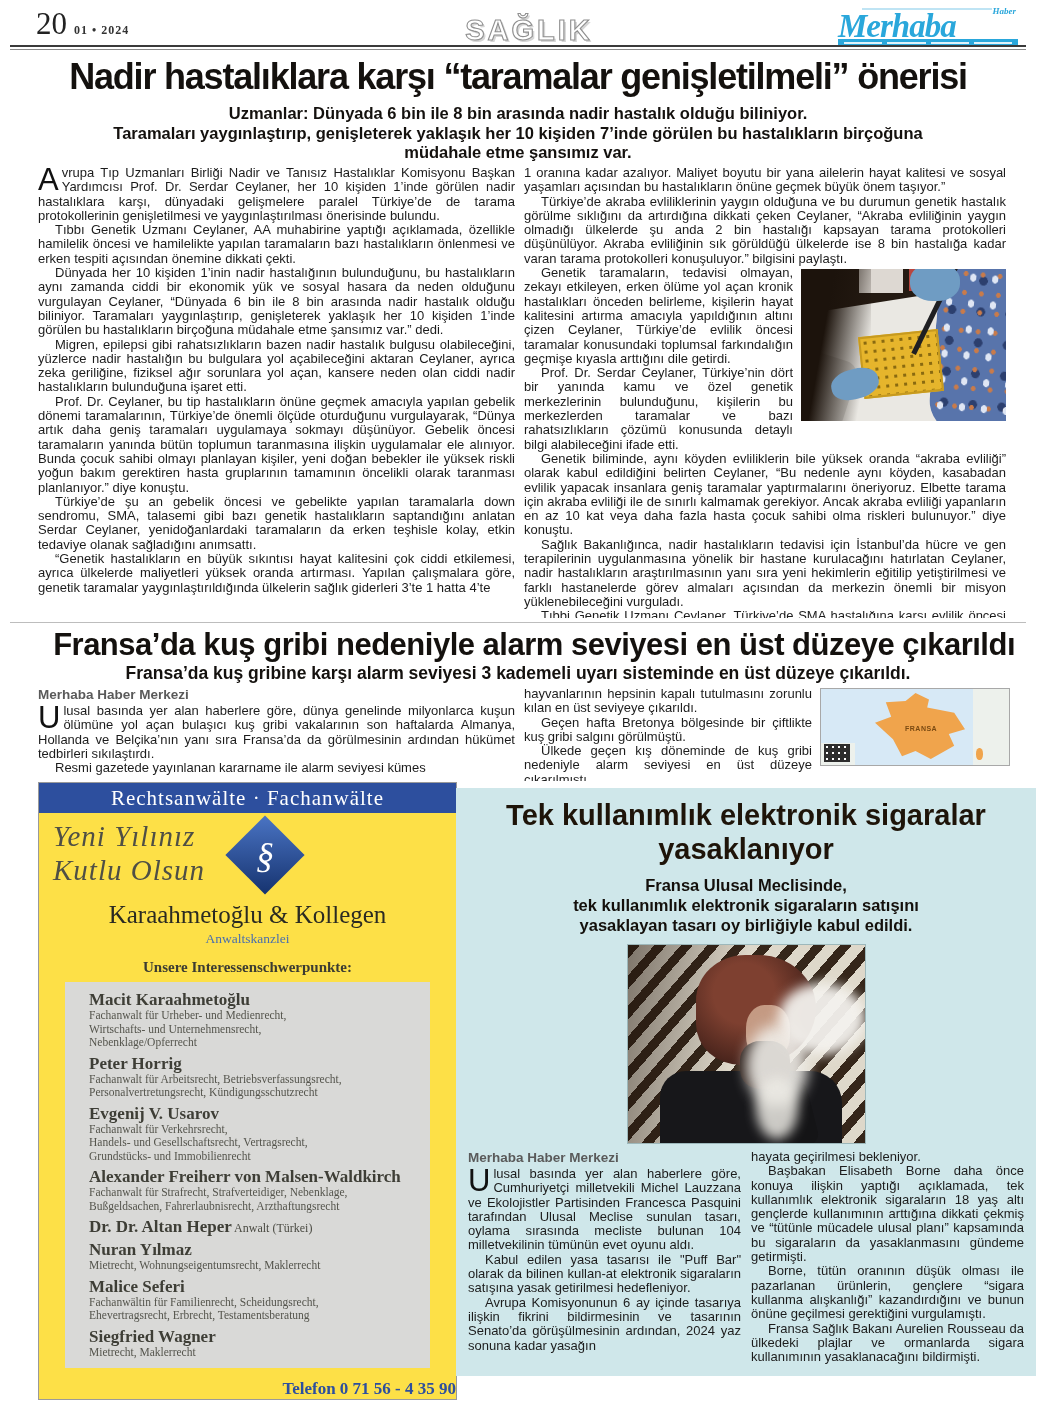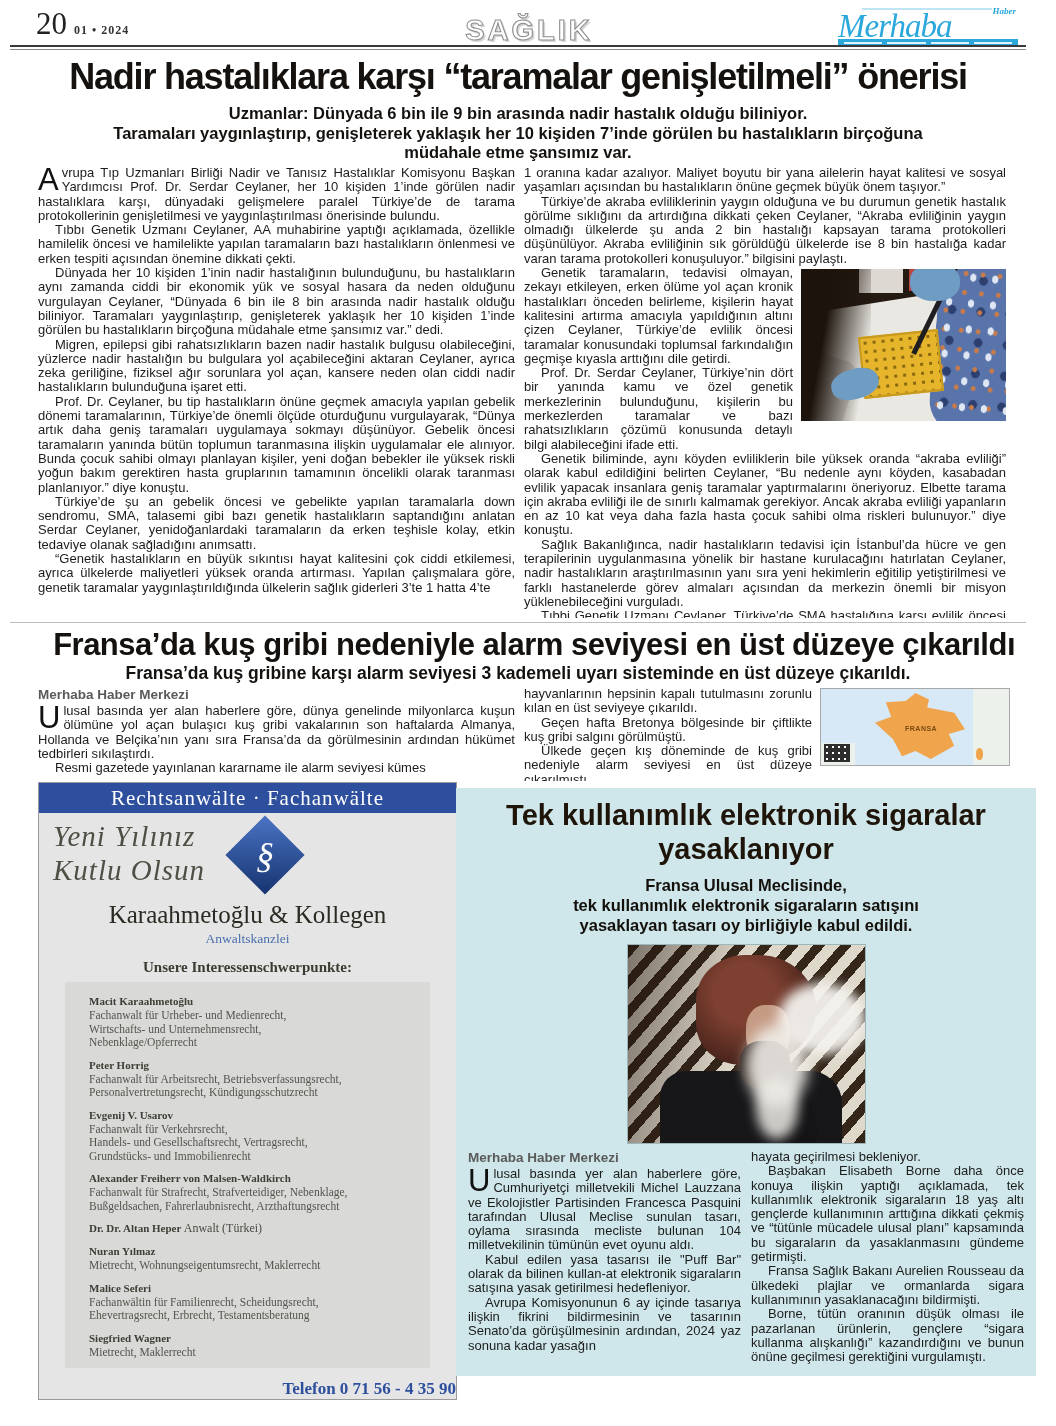--- a/index.html
+++ b/index.html
@@ -8,21 +8,21 @@
 
   
   .hdr{position:absolute;left:36px;right:14px;top:6px;height:38px;}
   .pageno{font-family:"Liberation Serif",serif;font-size:31px;color:#222;}
   .pagedate{font-family:"Liberation Serif",serif;font-weight:bold;font-size:12px;color:#333;margin-left:7px;letter-spacing:1px;}
   .section-title{position:absolute;left:0;right:0;top:8px;text-align:center;
     font-weight:700;font-size:29px;letter-spacing:3px;color:#fff;
     -webkit-text-stroke:1.1px #8f8f8f;text-shadow:2px 2px 0 #d6d6d6;}
   .logo{position:absolute;right:4px;top:0px;width:180px;height:40px;}
   .logo-tag{position:absolute;right:2px;top:0;font-family:"Liberation Serif",serif;font-style:italic;font-weight:bold;font-size:9px;color:#2aa7db;}
-  .logo-word{position:absolute;left:0;top:2px;font-family:"Liberation Serif",serif;font-style:italic;font-weight:normal;
+  .logo-word{position:absolute;left:0;top:2px;font-family:"Liberation Serif",serif;font-style:italic;font-weight:bold;
      font-size:33px;color:#2aa7db;letter-spacing:-1px;}
   .logo-topline{position:absolute;left:24px;right:26px;top:2px;height:2px;background:#bfe4f4;}
   .logo-bar{position:absolute;left:0;right:0;bottom:-1px;height:8px;background:#2aa7db;display:flex;gap:5px;align-items:center;padding:0 6px;}
   .logo-bar i{display:block;height:2px;background:rgba(255,255,255,.85);flex:1;}
   .rules{position:absolute;left:10px;right:10px;top:45px;height:5px;border-top:2px solid #3a3a3a;}
   .rules:after{content:"";display:block;margin-top:2px;border-top:1px solid #8a8a8a;}
 
   
   .a1h{position:absolute;left:14px;right:14px;top:56px;text-align:center;
     font-size:36px;font-weight:800;letter-spacing:-1.2px;color:#14110e;}
@@ -64,33 +64,33 @@
   .map-landr{right:-18px;top:0;width:54px;height:100%;background:#edf1ec;}
   .map-landl{left:-12px;bottom:-8px;width:46px;height:30px;background:#edf1ec;}
   .map-fr{left:54px;top:4px;width:90px;height:66px;background:#f0a44c;
     clip-path:polygon(45% 0,60% 10%,58% 22%,88% 30%,100% 55%,82% 62%,88% 80%,62% 100%,45% 88%,30% 96%,20% 70%,0 45%,18% 36%,12% 14%,34% 12%);}
   .map-corsica{right:26px;bottom:5px;width:7px;height:12px;background:#f0a44c;border-radius:45%;}
   .map-label{left:84px;top:36px;font-size:7px;font-weight:bold;color:#7a4a12;letter-spacing:.5px;}
   .map-wm{left:3px;bottom:3px;width:26px;height:18px;background:#2d2d2d;
     background-image:radial-gradient(#fff 1px,rgba(0,0,0,0) 1.2px);background-size:6px 6px;}
 
   
-  .ad{position:absolute;left:38px;top:782px;width:417px;border:1px solid #9a9a9a;background:#e5e5e5;font-family:"Liberation Serif",serif;}
+  .ad{position:absolute;left:38px;top:782px;width:417px;border:1px solid #9a9a9a;background:#fde047;font-family:"Liberation Serif",serif;}
   .ad-banner{height:30px;background:#2d4f9e;color:#fff;text-align:center;font-size:21px;line-height:30px;letter-spacing:1px;font-family:"Liberation Serif",serif;}
   .ad-top{position:relative;height:92px;}
   .ad-script{position:absolute;left:14px;top:6px;font-style:italic;font-size:29px;line-height:34px;color:#4f4f45;letter-spacing:1px;white-space:pre-line;}
   .ad-diamond{position:absolute;left:198px;top:14px;width:56px;height:56px;transform:rotate(45deg);
      background:linear-gradient(135deg,#4a74c4,#16336f);display:flex;align-items:center;justify-content:center;}
   .ad-diamond span{transform:rotate(-45deg);color:#fff;font-size:36px;font-style:italic;font-family:"Liberation Serif",serif;}
   .ad-firm{text-align:center;font-size:25px;color:#2a2a22;margin-top:-4px;}
   .ad-sub{text-align:center;font-size:13.5px;color:#4a6fae;margin-top:2px;}
   .ad-sec{text-align:center;font-weight:bold;font-size:15px;color:#3c3c32;margin:12px 0 6px 0;}
   .ad-gray{margin:0 26px;background:#d9d9d7;padding:9px 8px 9px 24px;}
   .lw{margin-bottom:5px;}
-  .lw-name{font-weight:bold;font-size:11px;line-height:13.5px;color:#3e3e36;display:inline;}
+  .lw-name{font-weight:bold;font-size:17px;line-height:13.5px;color:#3e3e36;display:inline;}
   .lw-suffix{font-weight:normal;font-size:12px;color:#4a4a42;}
   .lw-desc{font-size:11.5px;line-height:13.5px;color:#54544c;white-space:pre-line;}
   .ad-phone{text-align:right;font-weight:bold;font-size:17px;color:#2d4f9e;margin-top:11px;}
 
   
   .a3{position:absolute;left:456px;top:788px;width:580px;height:588px;background:#cfe7ea;overflow:hidden;}
   .a3h{margin:10px 6px 0 6px;text-align:center;font-size:29px;line-height:34px;font-weight:800;color:#1e1409;}
   .a3s{margin-top:9px;text-align:center;font-size:16.5px;line-height:20px;font-weight:bold;color:#14100c;white-space:pre-line;}
   .vape-photo{width:237px;height:198px;margin:9px auto 6px auto;position:relative;overflow:hidden;border:1px solid #9db8bb;
      background:repeating-linear-gradient(131deg,#35261a 0 9px,#ded8ca 9px 20px);}
@@ -124,21 +124,21 @@
           <i></i>
           <i></i>
           <i></i>
           <i></i>
         </div>
     </div>
   </div>
   <div class="rules"></div>
 
   <div class="a1h">Nadir hastalıklara karşı “taramalar genişletilmeli” önerisi</div>
-  <div class="a1s1">Uzmanlar: Dünyada 6 bin ile 9 bin arasında nadir hastalık olduğu biliniyor.</div>
+  <div class="a1s1">Uzmanlar: Dünyada 6 bin ile 8 bin arasında nadir hastalık olduğu biliniyor.</div>
   <div class="a1s2 preline">Taramaları yaygınlaştırıp, genişleterek yaklaşık her 10 kişiden 7’inde görülen bu hastalıkların birçoğuna
 müdahale etme şansımız var.</div>
 
   <div class="a1body">
     <div class="col1">
       <p class="bp dropcap">Avrupa Tıp Uzmanları Birliği Nadir ve Tanısız Hastalıklar Komisyonu Başkan Yardımcısı Prof. Dr. Serdar Ceylaner, her 10 kişiden 1’inde görülen nadir hastalıklara karşı, dünyadaki gelişmelere paralel Türkiye’de de tarama protokollerinin genişletilmesi ve yaygınlaştırılması önerisinde bulundu.</p>
       <p class="bp ind">Tıbbı Genetik Uzmanı Ceylaner, AA muhabirine yaptığı açıklamada, özellikle hamilelik öncesi ve hamilelikte yapılan taramaların bazı hastalıkların önlenmesi ve erken tespiti açısından önemine dikkati çekti.</p>
       <p class="bp ind">Dünyada her 10 kişiden 1’inin nadir hastalığının bulunduğunu, bu hastalıkların aynı zamanda ciddi bir ekonomik yük ve sosyal hasara da neden olduğunu vurgulayan Ceylaner, “Dünyada 6 bin ile 8 bin arasında nadir hastalık olduğu biliniyor. Taramaları yaygınlaştırıp, genişleterek yaklaşık her 10 kişiden 1’inde görülen bu hastalıkların birçoğuna müdahale etme şansımız var.” dedi.</p>
       <p class="bp ind">Migren, epilepsi gibi rahatsızlıkların bazen nadir hastalık bulgusu olabileceğini, yüzlerce nadir hastalığın bu bulgulara yol açabileceğini aktaran Ceylaner, ayrıca zeka geriliğine, fiziksel ağır sorunlara yol açan, kansere neden olan ciddi nadir hastalıkların bulunduğuna işaret etti.</p>
       <p class="bp ind">Prof. Dr. Ceylaner, bu tip hastalıkların önüne geçmek amacıyla yapılan gebelik dönemi taramalarının, Türkiye’de önemli ölçüde oturduğunu vurgulayarak, “Dünya artık daha geniş taramaları uygulamaya sokmayı düşünüyor. Gebelik öncesi taramaların yanında bütün toplumun taranmasına ilişkin uygulamalar ele alınıyor. Bunda çocuk sahibi olmayı planlayan kişiler, yeni doğan bebekler ile yüksek riskli yoğun bakım gerektiren hasta gruplarının tamamının öncelikli olarak taranması planlanıyor.” diye konuştu.</p>
@@ -267,19 +267,19 @@
     <div class="a3body">
       <div class="a3col">
         <p class="byline">Merhaba Haber Merkezi</p>
         <p class="bp dropcap">Ulusal basında yer alan haberlere göre, Cumhuriyetçi milletvekili Michel Lauzzana ve Ekolojistler Partisinden Francesca Pasquini tarafından Ulusal Meclise sunulan tasarı, oylama sırasında mecliste bulunan 104 milletvekilinin tümünün evet oyunu aldı.</p>
         <p class="bp ind">Kabul edilen yasa tasarısı ile "Puff Bar" olarak da bilinen kullan-at elektronik sigaraların satışına yasak getirilmesi hedefleniyor.</p>
         <p class="bp ind">Avrupa Komisyonunun 6 ay içinde tasarıya ilişkin fikrini bildirmesinin ve tasarının Senato’da görüşülmesinin ardından, 2024 yaz sonuna kadar yasağın</p>
       </div>
       <div class="a3col">
         <p class="bp">hayata geçirilmesi bekleniyor.</p>
         <p class="bp ind">Başbakan Elisabeth Borne daha önce konuya ilişkin yaptığı açıklamada, tek kullanımlık elektronik sigaraların 18 yaş altı gençlerde kullanımının arttığına dikkati çekmiş ve “tütünle mücadele ulusal planı” kapsamında bu sigaraların da yasaklanmasını gündeme getirmişti.</p>
+        <p class="bp ind">Borne, tütün oranının düşük olması ile pazarlanan ürünlerin, gençlere “sigara kullanma alışkanlığı” kazandırdığını ve bunun önüne geçilmesi gerektiğini vurgulamıştı.</p>
         <p class="bp ind">Fransa Sağlık Bakanı Aurelien Rousseau da ülkedeki plajlar ve ormanlarda sigara kullanımının yasaklanacağını bildirmişti.</p>
-        <p class="bp ind">Borne, tütün oranının düşük olması ile pazarlanan ürünlerin, gençlere “sigara kullanma alışkanlığı” kazandırdığını ve bunun önüne geçilmesi gerektiğini vurgulamıştı.</p>
       </div>
     </div>
   </div>
 
 </div>
 
 </body></html>

